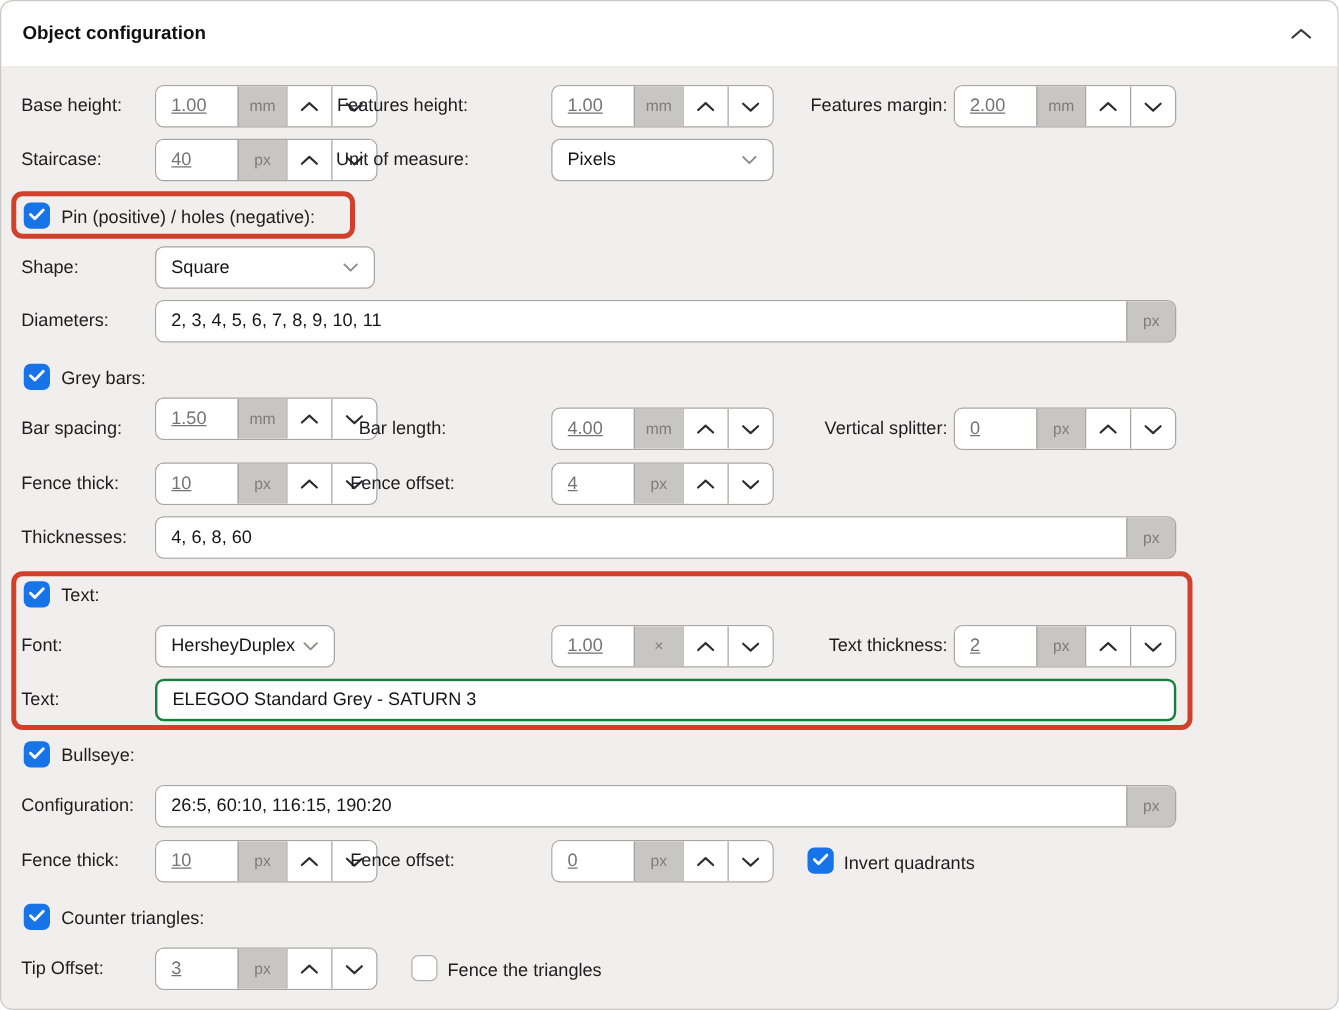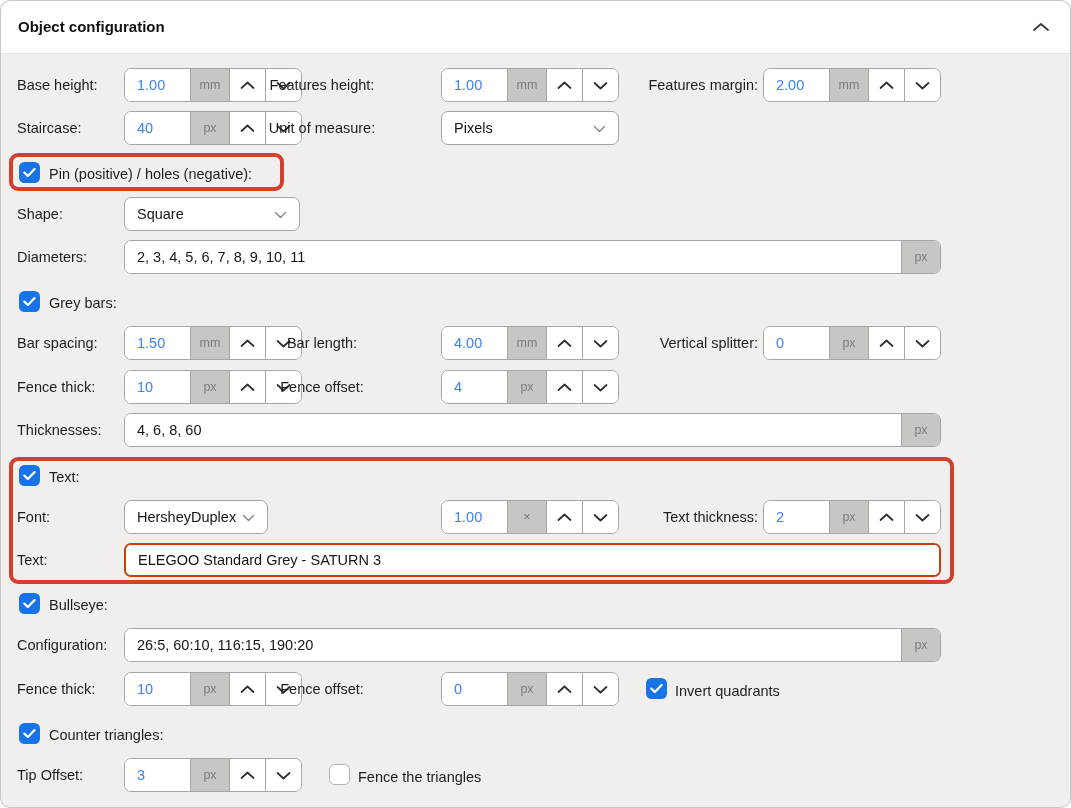--- a/index.html
+++ b/index.html
@@ -18,35 +18,35 @@
        background:transparent;display:flex;align-items:center;justify-content:center;cursor:pointer;padding:0;}
   
   .lbl{position:absolute;font-size:14.5px;color:#1d1d1f;line-height:20px;white-space:nowrap;}
   .b{font-weight:400;}
   .l2{left:224px;width:194px;text-align:center;}
   .l3{left:558px;width:199px;text-align:right;}
   
   .spin{position:absolute;width:178px;height:34px;background:#fff;border:1px solid #a8a6a2;
         border-radius:7px;box-sizing:border-box;display:flex;align-items:stretch;overflow:hidden;}
   .spin input{flex:1 1 auto;min-width:0;border:none;outline:none;background:#fff;
-        padding:0 6px 0 12px;font-size:14.5px;color:#3b82f6;font-family:inherit;}
+        padding:0 6px 0 12px;font-size:14.5px;color:#737373;font-family:inherit;text-decoration:underline;}
   .unit{flex:0 0 38px;background:#c7c6c3;color:#7e7c79;font-size:12.5px;
         display:flex;align-items:center;justify-content:center;border-left:1px solid #a8a6a2;}
   .sbtn{flex:0 0 36px;background:#fff;border:none;border-left:1px solid #a8a6a2;
         display:flex;align-items:center;justify-content:center;cursor:pointer;padding:0;}
   
   .select{position:absolute;height:34px;background:#fff;border:1px solid #a8a6a2;border-radius:7px;
         box-sizing:border-box;display:flex;align-items:center;justify-content:space-between;
         padding:7px 12px;font-size:14.5px;color:#151515;cursor:pointer;}
   
   .wide{position:absolute;left:123px;width:817px;height:34px;background:#fff;border:1px solid #a8a6a2;
         border-radius:7px;box-sizing:border-box;display:flex;align-items:stretch;overflow:hidden;}
   .wide input{flex:1 1 auto;min-width:0;border:none;outline:none;background:#fff;
         padding:8px 12px;font-size:14.5px;color:#151515;font-family:inherit;}
-  .wide.focus{border:2px solid #c2410c;}
+  .wide.focus{border:2px solid #15803d;}
   
   .cb{position:absolute;width:21px;height:21px;box-sizing:border-box;border-radius:5.5px;
       background:#fff;border:1.5px solid #b2b0ad;display:flex;align-items:center;justify-content:center;cursor:pointer;}
   .cb svg{opacity:0;}
   .cb.on{background:#1774e8;border:none;}
   .cb.on svg{opacity:1;}
   
   .redbox{position:absolute;border:4px solid #d2402c;border-radius:9px;box-sizing:border-box;pointer-events:none;}
 </style>
 </head>
@@ -160,21 +160,21 @@
   </div>
 
   <span class="cb on" style="left:18px;top:290px">
     <span><svg width="13" height="11" viewBox="0 0 14 11">
           <polyline points="1.5,5.6 5.2,9.2 12.5,1.8" fill="none" stroke="#fff" stroke-width="2.4" stroke-linecap="round" stroke-linejoin="round"></polyline>
         </svg></span>
   </span>
   <span class="lbl b" style="left:48px;top:292px">Grey bars:</span>
 
   <span class="lbl" style="left:16px;top:332px">Bar spacing:</span>
-  <div class="spin" style="left:123px;top:325px">
+  <div class="spin" style="left:123px;top:317px">
     <input value="1.50" style="">
     <span class="unit">mm</span>
     <button class="sbtn">
         <svg width="15" height="9" viewBox="0 0 15 9">
           <polyline points="1.5,7 7.5,1.5 13.5,7" fill="none" stroke="#2d2d2f" stroke-width="1.7" stroke-linecap="round" stroke-linejoin="round"></polyline>
         </svg>
       </button>
     <button class="sbtn">
         <svg width="15" height="9" viewBox="0 0 15 9">
           <polyline points="1.5,2 7.5,7.5 13.5,2" fill="none" stroke="#2d2d2f" stroke-width="1.7" stroke-linecap="round" stroke-linejoin="round"></polyline>

